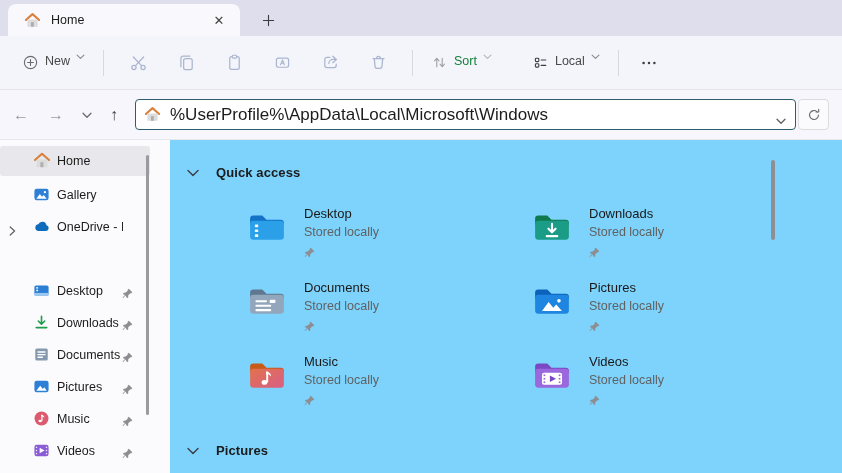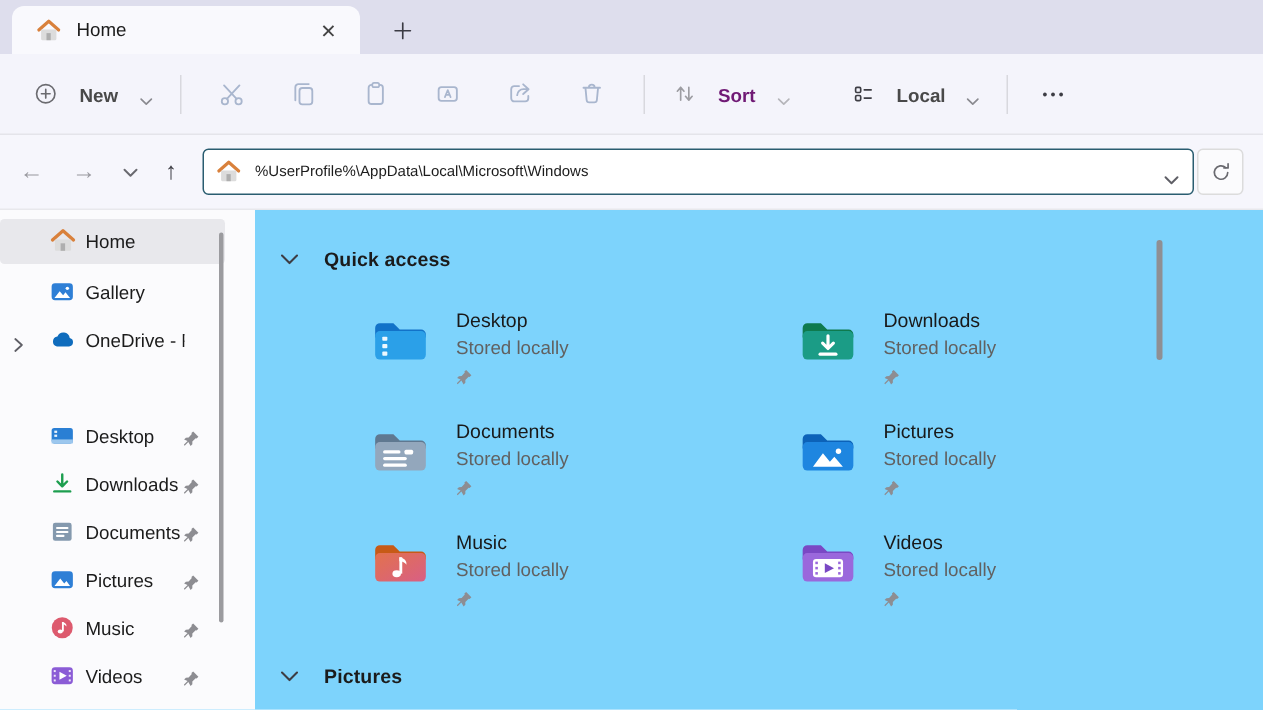--- a/index.html
+++ b/index.html
@@ -14,36 +14,36 @@
   .tab-icon { width:17px; height:17px; margin-left:6px; flex:0 0 auto; }
   .tab-title { margin-left:10px; font-size:12.5px; color:#1b1b1b; flex:1; }
   .tab-close { width:22px; height:22px; border-radius:4px; display:flex; align-items:center; justify-content:center;
                font-size:13px; color:#444; cursor:default; }
   .newtab { position:absolute; left:256px; top:9px; width:24px; height:22px; display:flex; align-items:center;
             justify-content:center; color:#333; }
 
   
   .toolbar { position:absolute; left:0; top:36px; width:842px; height:54px; background:#f4f4fb;
              border-bottom:1px solid #e4e4ea; display:flex; align-items:center; }
-  .tb-btn { display:flex; align-items:flex-end; gap:14px; padding:6px 8px; border-radius:5px;font-weight:bold; }
+  .tb-btn { display:flex; align-items:flex-start; gap:6px; padding:6px 8px; border-radius:5px; }
   .tb-label { font-size:12.5px; color:#494949; }
-  .tb-label.dim { color:#701a75; }
+  .tb-label.dim { color:#15803d; }
   .tb-divider { width:1px; height:26px; background:#d8d8de; margin:0 10px; }
   .tb-iconbtn { width:40px; height:34px; display:flex; align-items:center; justify-content:center; margin:0 4px; }
   .new-btn { margin-left:14px; }
   .chev { display:inline-block; }
 
   
   .navrow { position:absolute; left:0; top:90px; width:842px; height:50px; background:#f6f6fc;
             border-bottom:1px solid #e8e8ec; }
   .nav-arrow { position:absolute; top:0; height:50px; display:flex; align-items:center; justify-content:center;
                width:30px; font-size:16px; }
   .addr-wrap { position:absolute; left:135px; top:9px; width:661px; height:31px; }
   .addr-input { width:100%; height:100%; border:1.5px solid #2a5d70; border-radius:4px; background:#fff;
-                font-family:"Liberation Sans", sans-serif; font-size:10px; color:#1c1c1c;
+                font-family:"Liberation Sans", sans-serif; font-size:17px; color:#1c1c1c;
                 padding:0 30px 0 34px; outline:none; }
   .addr-home { position:absolute; left:9px; top:7px; width:17px; height:17px; }
   .addr-chev { position:absolute; right:10px; top:12px; }
   .refresh-btn { position:absolute; left:798px; top:9px; width:31px; height:31px; border:1px solid #dcdcdc;
                  border-radius:4px; background:#fbfbfd; display:flex; align-items:center; justify-content:center; }
 
   
   .bodyarea { position:absolute; left:0; top:140px; width:842px; height:333px; display:flex; }
   .sidebar { position:relative; width:170px; height:333px; background:#fbfbfd; flex:0 0 auto; }
   .side-item { position:absolute; left:0; width:150px; height:30px; display:flex; align-items:center;

